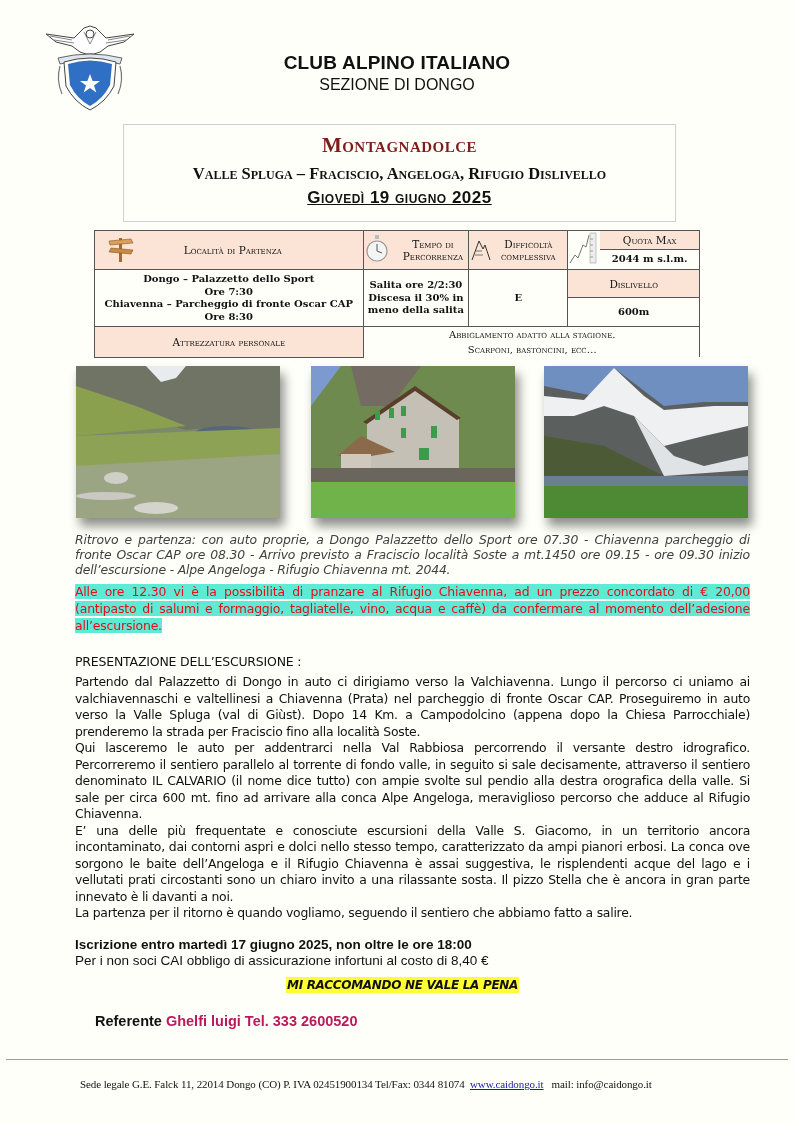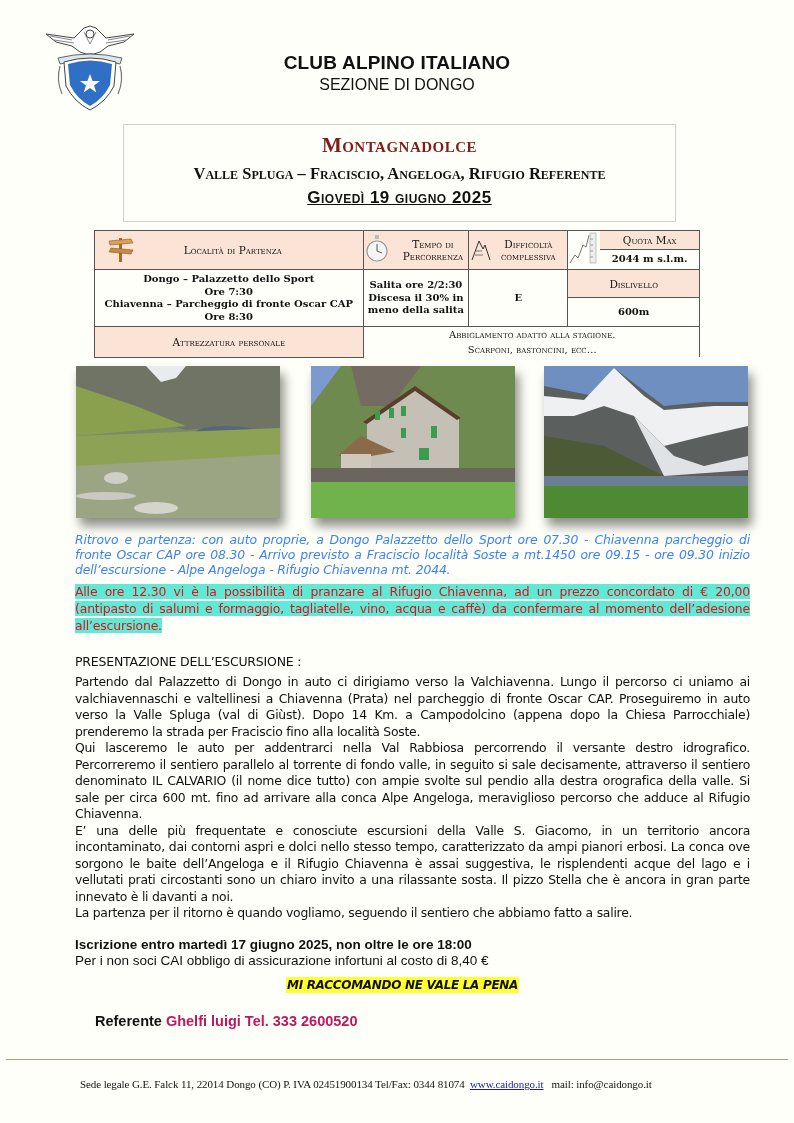--- a/index.html
+++ b/index.html
@@ -20,21 +20,21 @@
   table.info td { border: 1px solid #555; text-align: center; vertical-align: middle; padding: 0 2px; }
   .hdr { background: #fbe4d5; font-variant: small-caps; font-size: 10.5px; }
   .val { background: #fffff9; font-weight: bold; font-size: 10px; line-height: 12.5px; }
   .icon-cell { display: flex; align-items: center; }
   .ic { display: inline-block; flex: 0 0 auto; }
   .equip { text-align: center; font-variant: small-caps; font-size: 10px; line-height: 15px; padding-left: 4px !important; background: #fffff9; }
 
   .photos { position: absolute; top: 366px; left: 76px; width: 680px; height: 152px; }
   .photo { position: absolute; top: 0; width: 204px; height: 152px; box-shadow: 4px 8px 10px rgba(0,0,0,0.45); overflow: hidden; }
 
-  .ritrovo { position: absolute; left: 75px; top: 532px; width: 675px; font-family: "DejaVu Sans", sans-serif; font-size: 12.4px; line-height: 15px; color: #3b82f6; font-style: italic; text-align: justify; letter-spacing: -0.15px; }
+  .ritrovo { position: absolute; left: 75px; top: 532px; width: 675px; font-family: "DejaVu Sans", sans-serif; font-size: 12.4px; line-height: 15px; color: #404040; font-style: italic; text-align: justify; letter-spacing: -0.15px; }
   .pranzo { position: absolute; left: 75px; top: 583px; width: 675px; font-family: "DejaVu Sans", sans-serif; font-size: 12.4px; line-height: 17px; color: #e3101c; text-align: justify; letter-spacing: -0.15px; }
   .hl { background: #5eead4; }
 
   .pres-title { position: absolute; left: 75px; top: 654px; font-size: 12.5px; font-family: "DejaVu Sans", sans-serif; letter-spacing: -0.2px; }
   .pres-body { position: absolute; left: 75px; top: 674px; width: 675px; font-family: "DejaVu Sans", sans-serif; font-size: 12.4px; line-height: 16.5px; text-align: justify; letter-spacing: -0.25px; }
   .pres-body p { margin: 0; }
 
   .iscr { position: absolute; left: 75px; top: 937px; font-family: "Liberation Sans", sans-serif; font-size: 13.5px; line-height: 16px; }
   .iscr b { font-weight: bold; }
   .racc { position: absolute; left: 286px; top: 977px; font-family: "DejaVu Sans", sans-serif; font-weight: bold; font-style: italic; font-size: 12px; background: #ffff33; padding: 1px 1px; letter-spacing: -0.3px; }
@@ -65,21 +65,21 @@
   </svg>
 </div>
 
 <div class="org">
   <div class="org-name">CLUB ALPINO ITALIANO</div>
   <div class="org-sub">SEZIONE DI DONGO</div>
 </div>
 
 <div class="title-box">
   <div class="t-main">Montagnadolce</div>
-  <div class="t-sub">Valle Spluga – Fraciscio, Angeloga, Rifugio Referente</div>
+  <div class="t-sub">Valle Spluga – Fraciscio, Angeloga, Rifugio Dislivello</div>
   <div class="t-date">Giovedì 19 giugno 2025</div>
 </div>
 
 <table class="info">
   <tbody>
       <tr style="height:18px;">
     <td class="hdr" rowspan="2" style="width:252px;">
       <div class="icon-cell">
         <span class="ic" style="margin-left:10px;">
           <svg width="28" height="26" viewBox="0 0 28 26">

